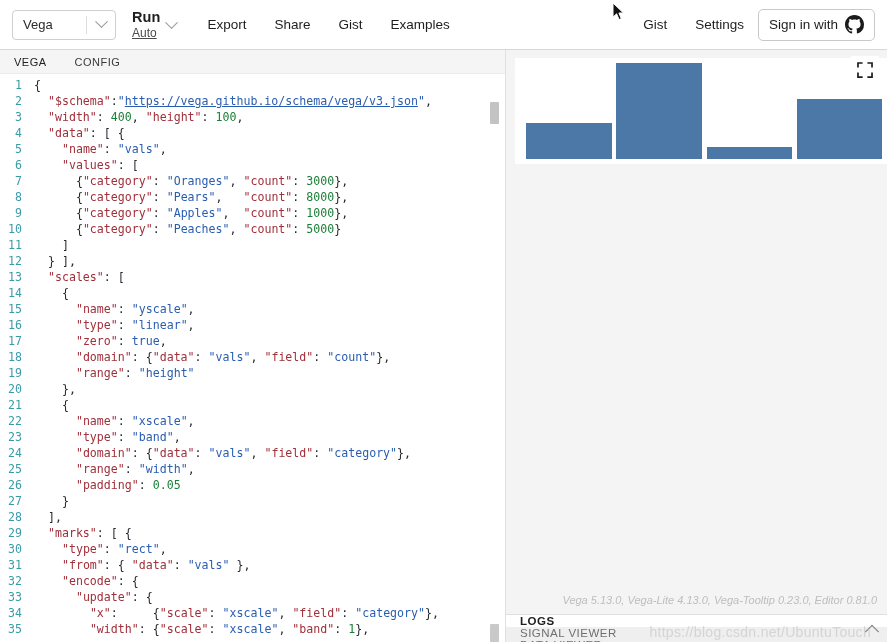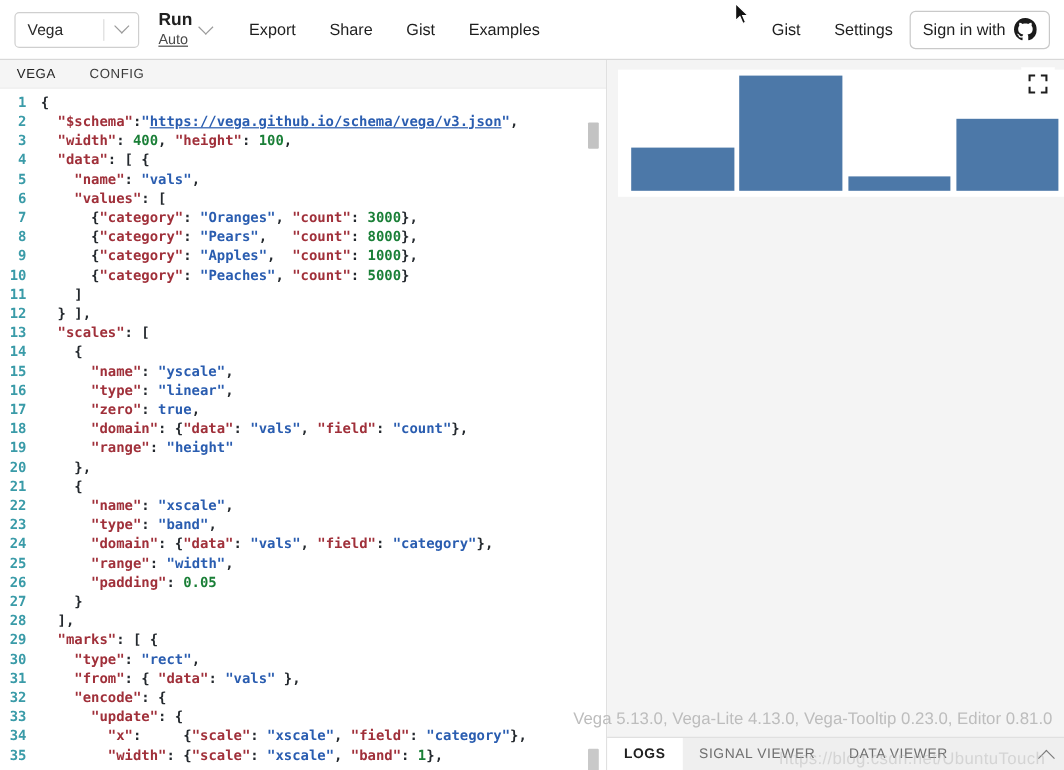--- a/index.html
+++ b/index.html
@@ -97,21 +97,20 @@
   }
   .code-scroll { position:absolute; inset:0; }
   pre.code {
     font-family: "DejaVu Sans Mono", "Liberation Mono", monospace;
     font-size: 11.6px;
     line-height: 16px;
     padding-top: 3px;
     white-space: pre;
     color: #24292e;
     tab-size: 2;
-    font-weight: bold;
   }
   .ln {
     display: inline-block;
     width: 34px;
     text-align: right;
     padding-right: 12px;
     color: #3a9ba8;
     user-select: none;
   }
   .k  { color: #a0303a; }     
@@ -158,30 +157,32 @@
   }
   .bars {
     position:absolute; left:0; right:0; bottom:0; top:0;
     display: flex; align-items: flex-end;
   }
   .bar-slot { height:100%; display:flex; align-items:flex-end; }
   .bar { width: 100%; background: #4c78a8; }
 
   .version-line {
     position: absolute; right: 10px; bottom: 8px;
-    font-size: 14px; color: #bdbdbd;
+    font-size: 11px; color: #bdbdbd;
     white-space: nowrap;
+    font-style: italic;
   }
 
   .viz-bottom {
     height: 28px; min-height:28px;
     background: #efefef;
     border-top: 1px solid #e0e0e0;
     display: flex; align-items: stretch;
     position: relative;
+    flex-direction: column;
   }
   .btab {
     display: flex; align-items: center;
     padding: 0 14px;
     font-size: 11.5px; letter-spacing: .5px;
     color: #6f6f6f;
   }
   .btab.active {
     background: #ffffff; color: #202020; font-weight: 700;
   }

